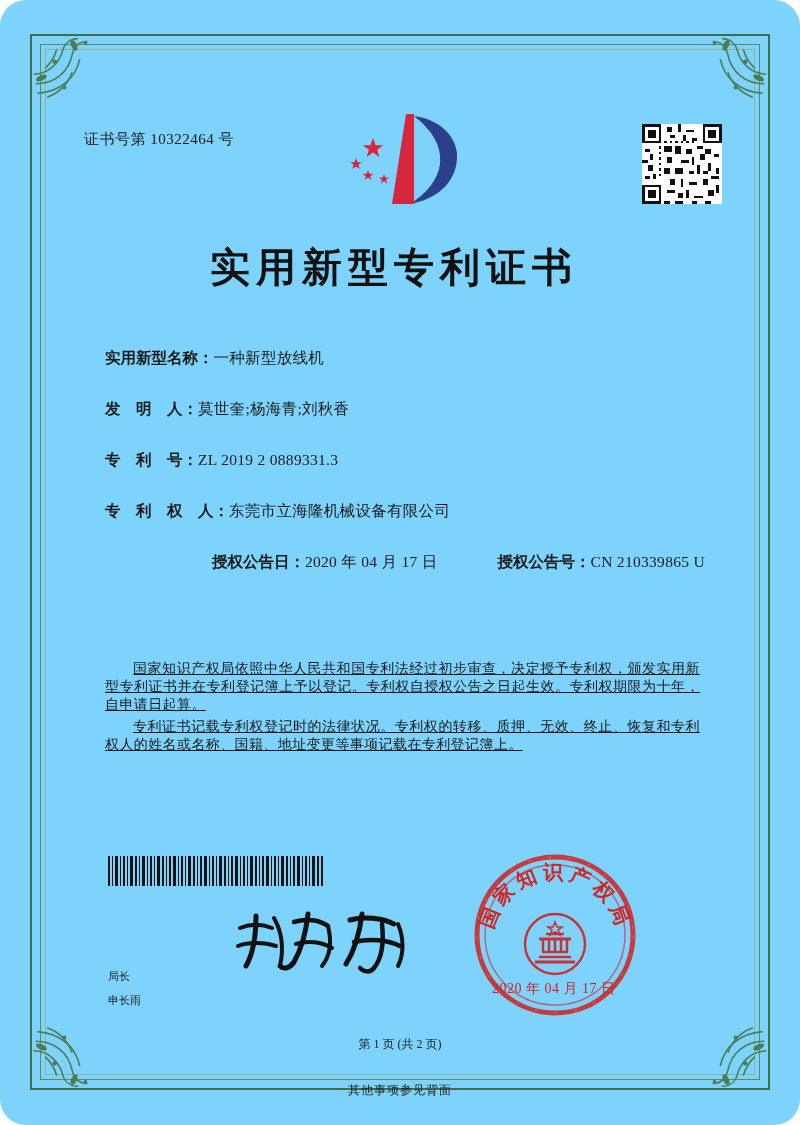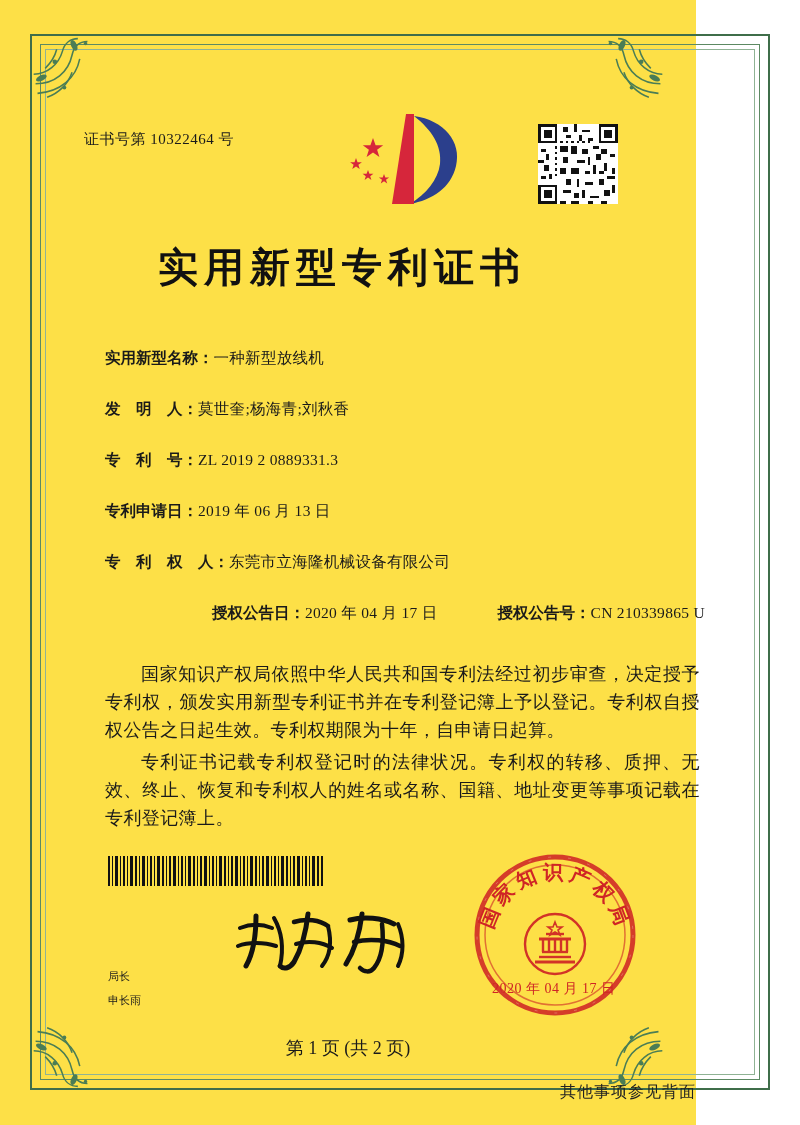--- a/index.html
+++ b/index.html
@@ -12,23 +12,24 @@
     height: 1125px;
     font-family: "Liberation Serif", "DejaVu Serif", serif;
     color: #1a1a1a;
     position: relative;
     overflow: hidden;
   }
 
   .page {
     position: absolute;
     left: 0; top: 0;
-    width: 696px;
+    width: 800px;
     height: 1125px;
-    background: #fde047;
+    background: #7dd3fc;
+    border-radius: 26px;
   }
 
   
   .frame-outer {
     position: absolute;
     left: 30px; top: 34px;
     width: 740px; height: 1056px;
     border: 2px solid #3f6e4a;
     box-sizing: border-box;
   }
@@ -124,24 +125,25 @@
     display: inline-block;
     width: 60px;
   }
   .sp-2 { letter-spacing: 2px; }
 
   
   .paras {
     position: absolute;
     left: 105px; top: 660px;
     width: 595px;
-    font-size: 18px;
-    line-height: 28px;
+    font-size: 14px;
+    line-height: 18px;
     text-align: justify;
     letter-spacing: 0.4px;
+    text-decoration: underline;
   }
   .paras p {
     margin: 0 0 4px 0;
     text-indent: 2em;
   }
 
   
   .barcode {
     position: absolute;
     left: 108px; top: 856px;
@@ -178,27 +180,27 @@
     color: #cf2525;
     letter-spacing: 0.5px;
     font-family: "Liberation Serif", serif;
   }
 
   
   .page-no {
     position: absolute;
     left: 0; right: 0; top: 1036px;
     text-align: center;
-    font-size: 18px;
+    font-size: 12px;
   }
   .footnote {
     position: absolute;
     left: 0; right: 0; top: 1082px;
-    text-align: right;
-    font-size: 16px;
+    text-align: center;
+    font-size: 12px;
     color: #222;
     letter-spacing: 1px;
   }
 </style>
 </head>
 <body>
 
 <div class="page">
 
   <div class="frame-outer"></div>
@@ -394,24 +396,20 @@
     <div class="row">
       <span class="label sp-2">发　明　人：</span>
       <span class="value">莫世奎;杨海青;刘秋香</span>
     </div>
 
     <div class="row">
       <span class="label sp-2">专　利　号：</span>
       <span class="value">ZL 2019 2 0889331.3</span>
     </div>
 
-    <div class="row">
-      <span class="label">专利申请日：</span>
-      <span class="value">2019 年 06 月 13 日</span>
-    </div>
 
     <div class="row">
       <span class="label">专　利　权　人：</span>
       <span class="value">东莞市立海隆机械设备有限公司</span>
     </div>
 
 
     <div class="row two-col">
       <span class="label">授权公告日：</span>
       <span class="value">2020 年 04 月 17 日</span>

